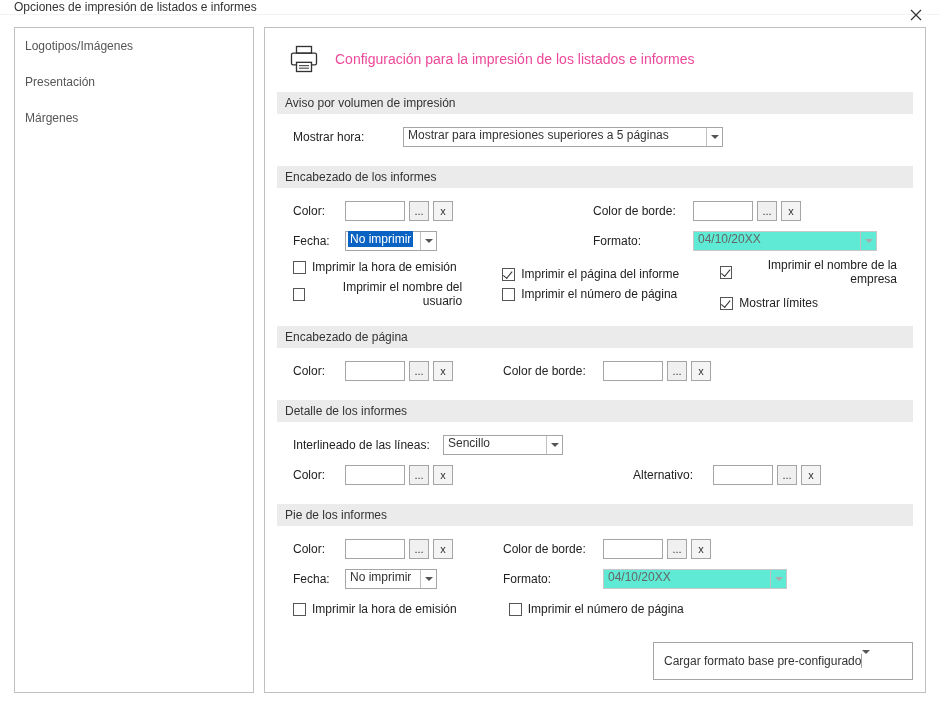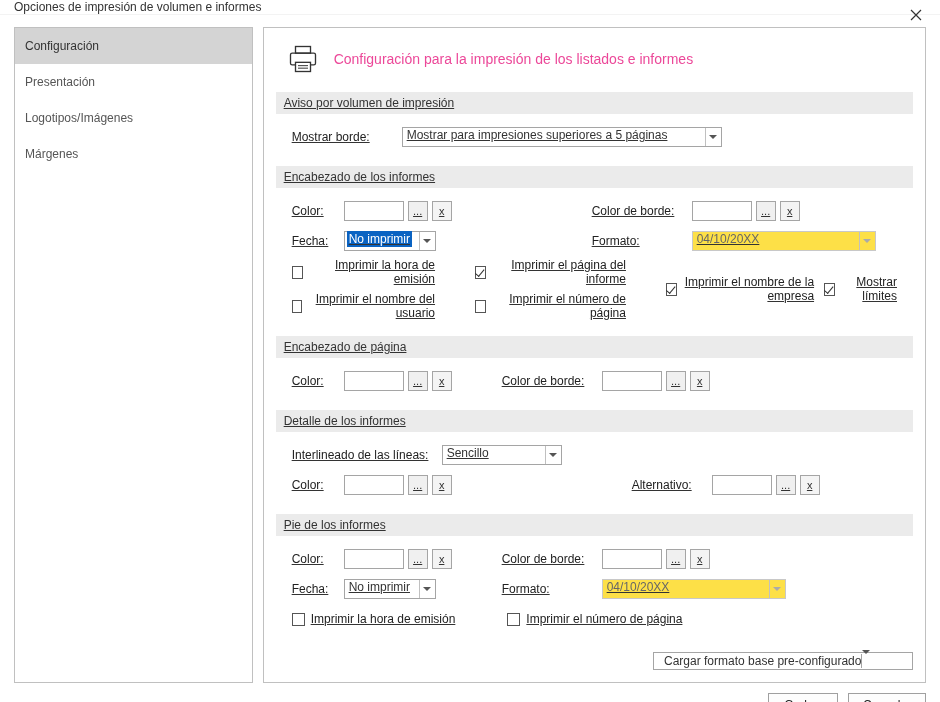--- a/index.html
+++ b/index.html
@@ -9,66 +9,63 @@
   .titlebar .title { font-size:12px; color:#333; }
   .titlebar .close { position:absolute; right:10px; top:6px; font-size:16px; color:#333; line-height:1; padding:2px 8px;}
   .body { flex:1; display:flex; padding:12px 14px 0 14px; gap:10px; }
   .sidebar { width:240px; border:1px solid #c0c0c0; background:#fff;}
   .sidebar-item { height:36px; display:flex; align-items:center; padding:0 10px; color:#555;}
   .sidebar-item.selected { background:#d4d4d4; color:#333;}
   .content { flex:1; border:1px solid #c0c0c0; padding:12px 12px 12px 12px; display:flex; flex-direction:column;}
   .header { display:flex; align-items:center; gap:14px; margin:4px 0 18px 10px;}
   .header-title { font-size:14px; color:#ec4899;}
   .icon-printer svg { width:34px; height:30px; display:block;}
-  .section { margin-bottom:6px;text-decoration:underline;}
+  .section { margin-bottom:6px;}
   .section-h { background:#ebebeb; height:22px; display:flex; align-items:center; padding:0 8px; font-size:12px; color:#333;}
   .section-b { padding:10px 16px 6px 16px;}
   .row { display:flex; align-items:center; min-height:26px; margin-bottom:4px;}
   .lbl { color:#222; padding-right:4px;}
   .combo, .txt { border:1px solid #a5a5a5; background:#fff; height:20px; font-size:12px; padding:0 4px; display:flex; align-items:flex-start; position:relative;}
-  .combo.disabled { background:#fde047; color:#666; border-color:#c8c8c8;}
+  .combo.disabled { background:#5eead4; color:#666; border-color:#c8c8c8;}
   .combo .arrow, .arrow-btn { position:absolute; right:0; top:0; width:16px; height:100%; border-left:1px solid #c0c0c0; display:flex; align-items:center; justify-content:center;}
   .caret { width:0; height:0; border-left:4px solid transparent; border-right:4px solid transparent; border-top:4px solid #555;}
   .combo.disabled .caret { border-top-color:#aaa;}
   .colorbox { width:60px; height:20px; border:1px solid #a5a5a5; background:#fff;}
   .minibtn { width:20px; height:20px; border:1px solid #a5a5a5; background:#f0f0f0; display:flex; align-items:center; justify-content:center; color:#333; font-size:11px; margin-left:4px;}
   .minibtn.x { background:#f4f4f4;}
   .chk { display:flex; align-items:center; gap:6px; font-size:12px; color:#222;text-align:right;}
   .chk .box { width:13px; height:13px; border:1px solid #555; background:#fff; display:flex; align-items:center; justify-content:center;}
   .chk .box.checked::after { content:""; display:block; width:8px; height:4px; border-left:1.5px solid #333; border-bottom:1.5px solid #333; transform:rotate(-50deg) translate(0px,-1px);}
   .highlight { background:#0a63c2; color:#fff; padding:1px 2px; margin:-1px -2px;}
   .col3 { display:flex; gap:40px;}
   .foot { display:flex; justify-content:flex-end; padding:10px 14px 14px 14px; gap:10px;}
   .btn { min-width:70px; height:24px; border:1px solid #a0a0a0; background:#fdfdfd; display:flex; align-items:center; justify-content:center; padding:0 14px; font-size:12px; color:#222;}
-  .load-combo { border:1px solid #a5a5a5; height:18px; display:flex; align-items:center; padding:0 6px 0 10px; position:relative; min-width:260px;}
+  .load-combo { border:1px solid #a5a5a5; height:38px; display:flex; align-items:center; padding:0 6px 0 10px; position:relative; min-width:260px;}
 </style>
 </head>
 <body>
 <div class="window">
 
 <div class="titlebar">
-  <span class="title">Opciones de impresión de volumen e informes</span>
+  <span class="title">Opciones de impresión de listados e informes</span>
   <span class="close">
     <svg width="12" height="12" viewBox="0 0 12 12">
           <path d="M1 1 L11 11 M11 1 L1 11" stroke="#333" stroke-width="1.2" fill="none"></path>
         </svg>
   </span>
 </div>
 
 <div class="body">
 
   <div class="sidebar">
-    <div class="sidebar-item selected">
-          <span>Configuración</span>
+    <div class="sidebar-item">
+          <span>Logotipos/Imágenes</span>
         </div>
     <div class="sidebar-item">
           <span>Presentación</span>
-        </div>
-    <div class="sidebar-item">
-          <span>Logotipos/Imágenes</span>
         </div>
     <div class="sidebar-item">
           <span>Márgenes</span>
         </div>
   </div>
 
   <div class="content">
     <div class="header">
       <span class="icon-printer">
         <svg viewBox="0 0 40 36">
@@ -79,21 +76,21 @@
               <line x1="14" y1="29" x2="26" y2="29" stroke="#333" stroke-width="1.2"></line>
             </svg>
       </span>
       <span class="header-title">Configuración para la impresión de los listados e informes</span>
     </div>
 
     <div class="section">
       <div class="section-h">Aviso por volumen de impresión</div>
       <div class="section-b">
         <div class="row">
-          <span class="lbl" style="width:110px">Mostrar borde:</span>
+          <span class="lbl" style="width:110px">Mostrar hora:</span>
           <div class="combo" style="width:320px">
             <span>Mostrar para impresiones superiores a 5 páginas</span>
             <span class="arrow">
                   <span class="caret"></span>
                 </span>
           </div>
         </div>
       </div>
     </div>
 
@@ -150,21 +147,21 @@
           <div style="width:200px;display:flex;flex-direction:column;gap:6px">
             <div class="chk">
                   <span class="box checked"></span>
                   <span>Imprimir el página del informe</span>
                 </div>
             <div class="chk">
                   <span class="box"></span>
                   <span>Imprimir el número de página</span>
                 </div>
           </div>
-          <div style="display:flex;gap:10px">
+          <div style="display:flex;flex-direction:column;gap:10px">
             <div class="chk">
                   <span class="box checked"></span>
                   <span>Imprimir el nombre de la empresa</span>
                 </div>
             <div class="chk">
                   <span class="box checked"></span>
                   <span>Mostrar límites</span>
                 </div>
           </div>
         </div>

